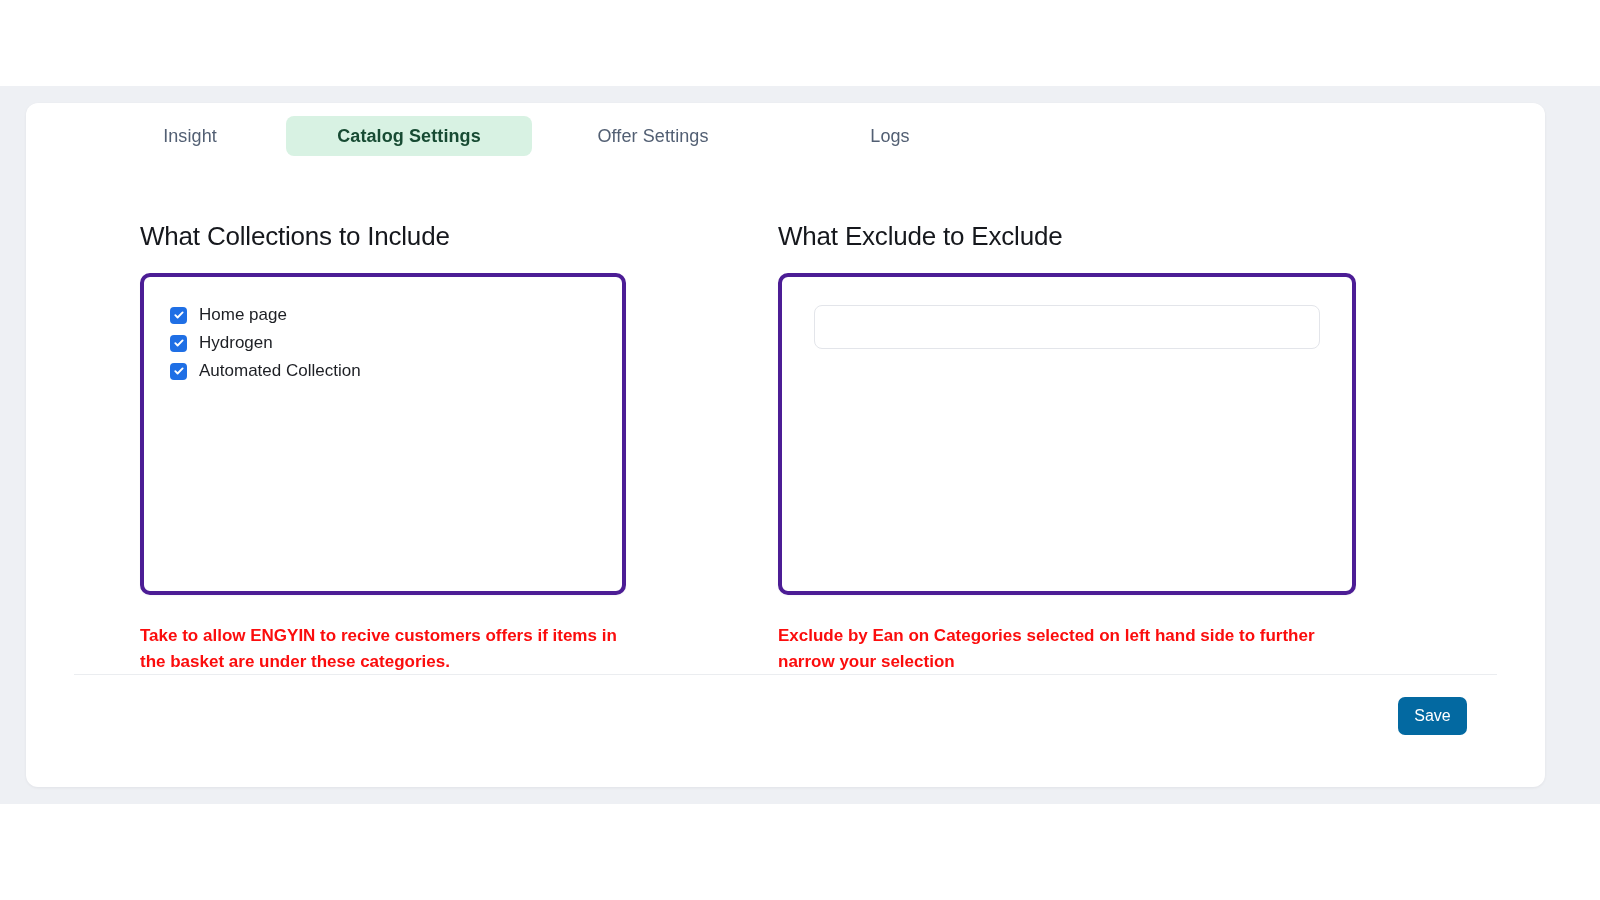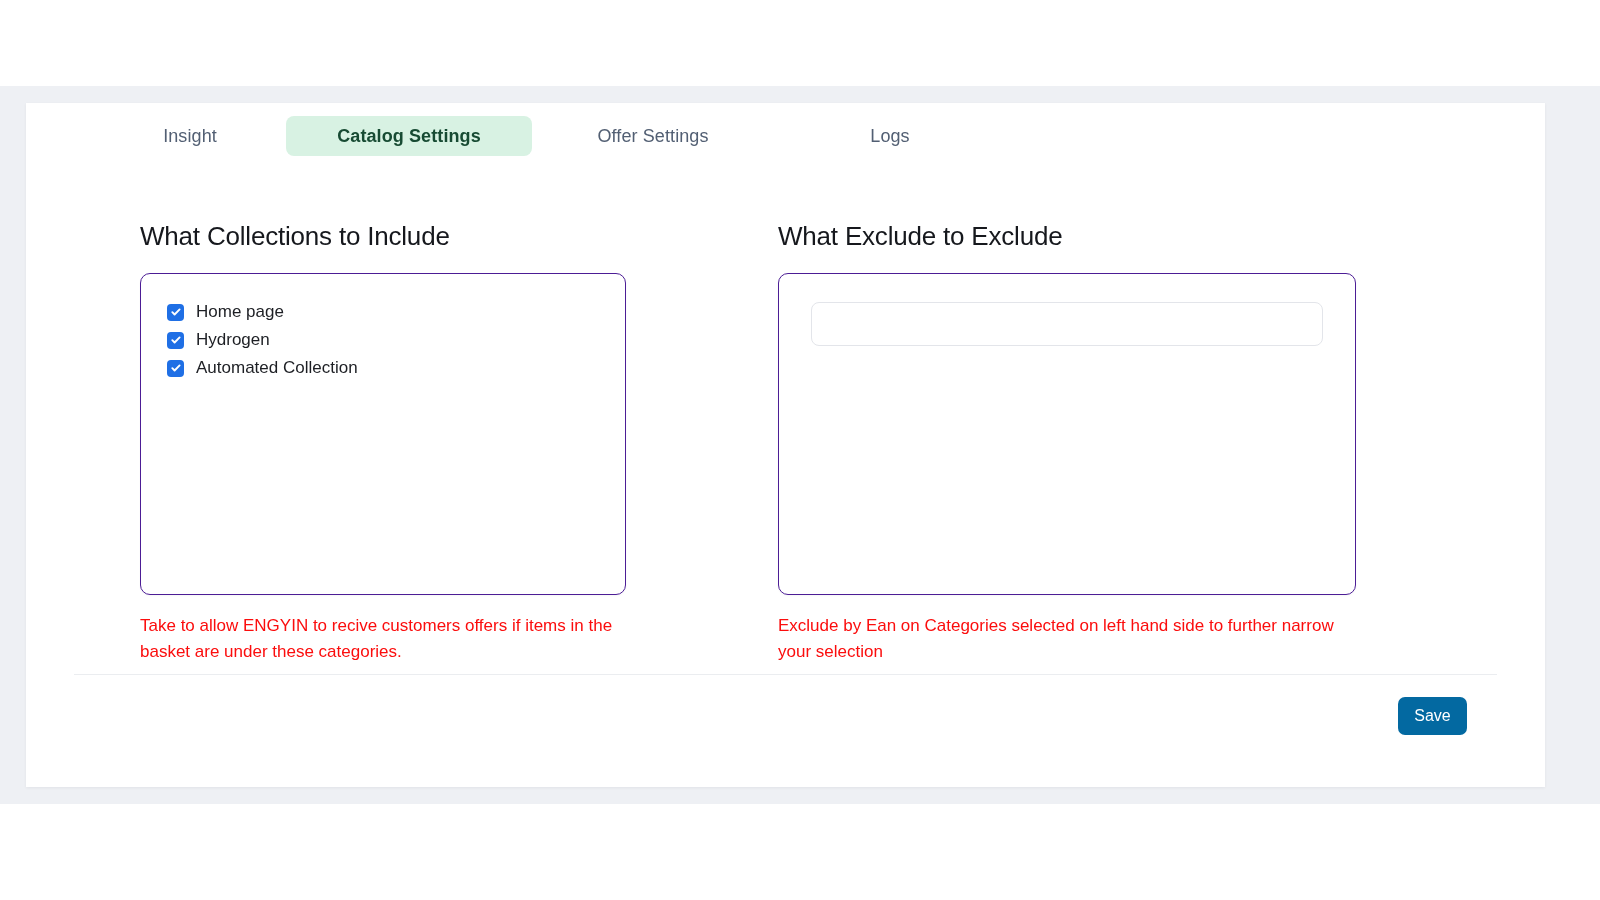--- a/index.html
+++ b/index.html
@@ -24,21 +24,21 @@
   }
 
   
   #main-card {
     position: absolute;
     left: 26px;
     top: 103px;
     width: 1519px;
     height: 684px;
     background: #ffffff;
-    border-radius: 0;
+    border-radius: 12px;
     box-shadow: 0 1px 3px rgba(16, 24, 40, 0.06);
   }
 
   
   #tab-bar {
     position: absolute;
     left: 0;
     top: 13px;
     width: 100%;
     height: 40px;
@@ -86,21 +86,21 @@
     color: #16181d;
     font-weight: 400;
     letter-spacing: -0.2px;
     margin-bottom: 22px;
   }
 
   
   .panel {
     height: 322px;
     background: #ffffff;
-    border: 1px solid #4c1d95;
+    border: 4px solid #4c1d95;
     border-radius: 10px;
     box-shadow: 0 1px 2px rgba(16, 24, 40, 0.04);
   }
 
   #collections-panel { padding: 24px 0 0 26px; }
   #exclude-panel     { padding: 28px 32px 0 32px; }
 
   
   .checkbox-row {
     display: flex;
@@ -141,25 +141,26 @@
     font-size: 16px;
     font-family: "Liberation Sans", sans-serif;
     color: #1d1f24;
     outline: none;
   }
 
   #exclude-input::placeholder { color: #9aa1ad; }
 
   
   .helper-text {
-    margin-top: 18px;
+    margin-top: 28px;
     font-size: 17px;
     line-height: 26px;
     color: #fb0d0d;
     max-width: 585px;
+    font-weight: bold;
   }
 
   
   #footer-divider {
     position: absolute;
     left: 48px;
     top: 571px;
     width: 1423px;
     height: 1px;
     background: #ebedf0;

